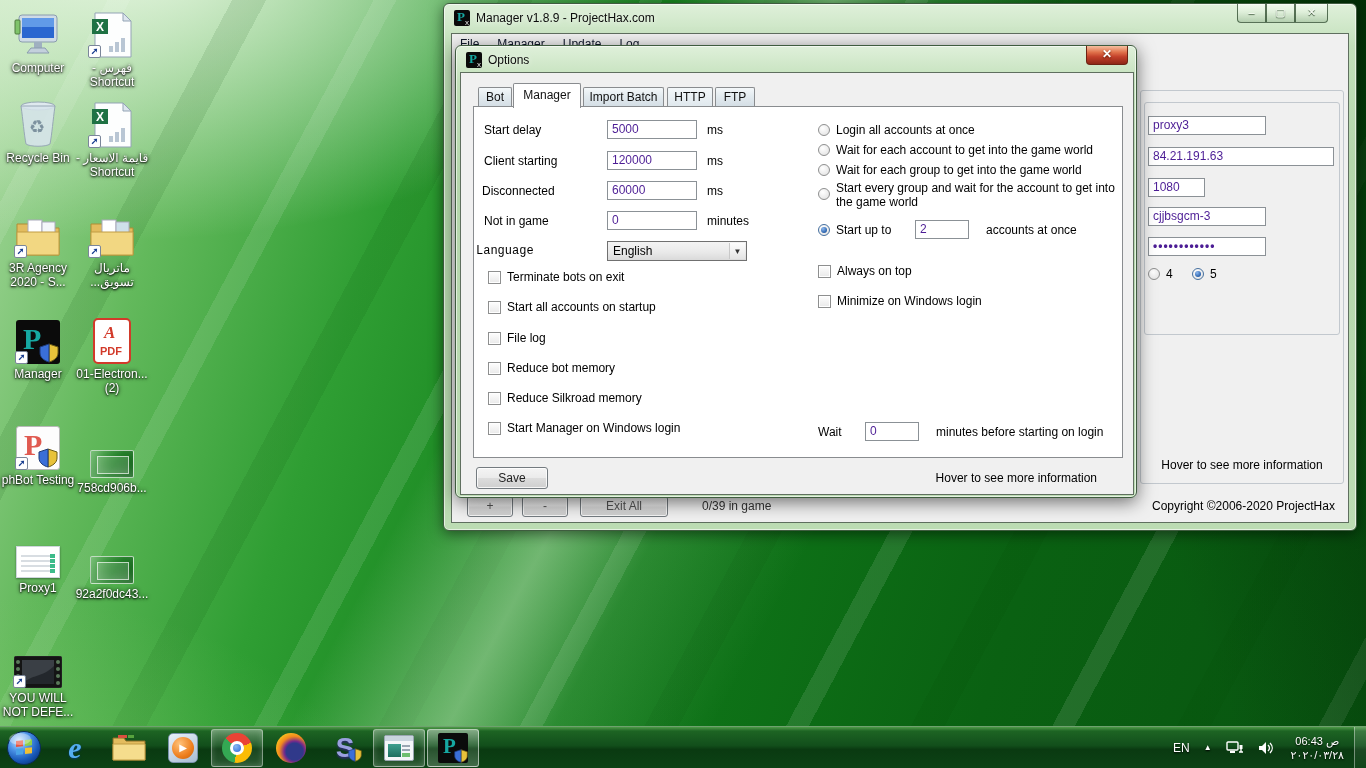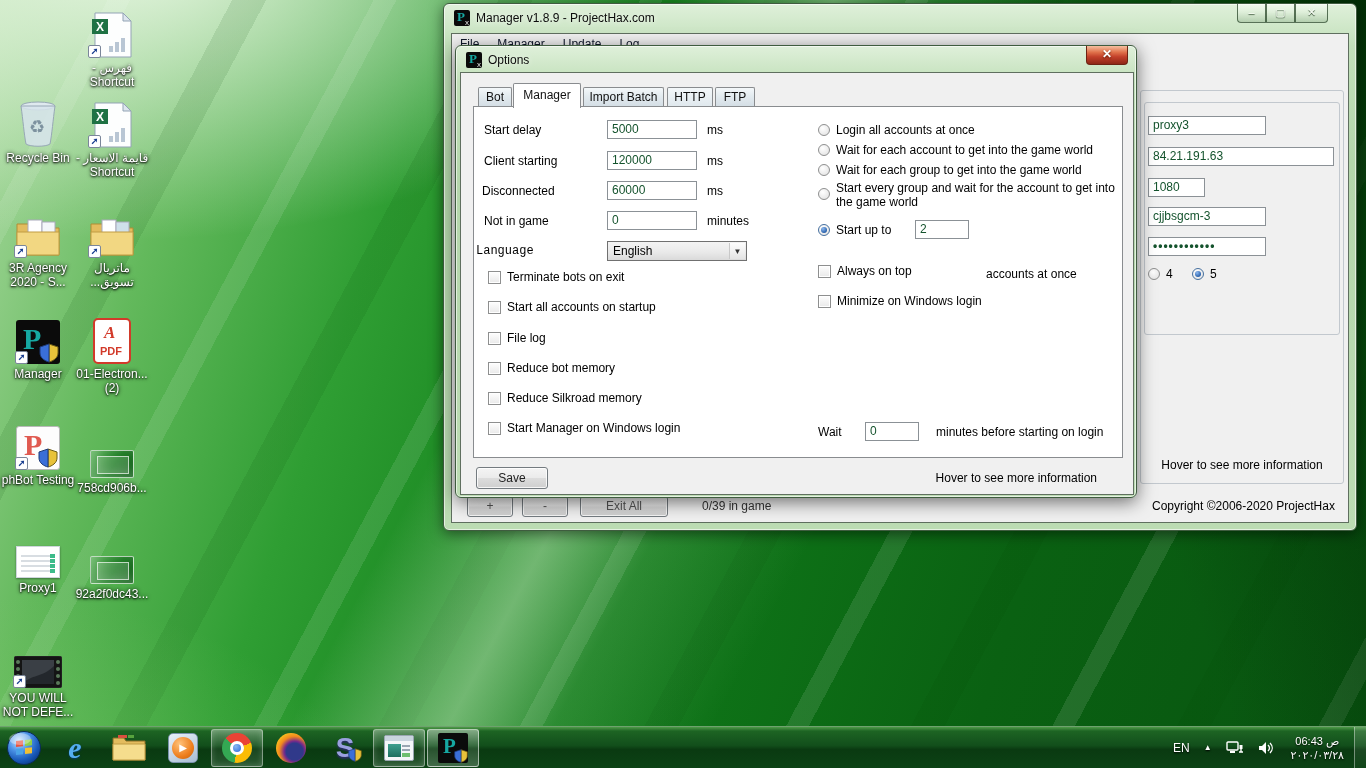--- a/index.html
+++ b/index.html
@@ -39,21 +39,21 @@
   .capbtn { width:29px; height:19px; border:1px solid rgba(40,70,40,.75); border-top:none; background:linear-gradient(rgba(255,255,255,.55), rgba(255,255,255,.15) 45%, rgba(90,130,90,.25)); color:#fbfff8; font-size:11px; text-align:center; line-height:17px; text-shadow:0 1px 1px rgba(20,50,20,.9); }
   .capbtn:first-child { border-radius:0 0 0 4px; }
   .capbtn:last-child { border-radius:0 0 4px 0; width:33px; }
   .closebtn-red { position:absolute; width:42px; height:19px; border:1px solid #6d2313; border-top:none; border-radius:0 0 4px 4px;
           background:linear-gradient(#f5bf9f 0%, #e0714a 35%, #c2402a 60%, #8f2717 100%);
           color:#fff; font-size:12px; font-weight:bold; text-align:center; line-height:17px; text-shadow:0 1px 2px #5e1606; }
   .client { position:absolute; background:#f0f0f0; border:1px solid #5f6f5f; }
 
   
   .lbl { position:absolute; font-size:12px; color:#000; white-space:nowrap; }
-  .tin { position:absolute; background:#fff; border:1px solid #8b9196; font-size:12px; color:#14532d; padding:1px 4px; line-height:15px; height:19px; overflow:hidden; white-space:nowrap; }
+  .tin { position:absolute; background:#fff; border:1px solid #8b9196; font-size:12px; color:#4c1d95; padding:1px 4px; line-height:15px; height:19px; overflow:hidden; white-space:nowrap; }
   .btn7 { position:absolute; border:1px solid #747b80; border-radius:3px; font-size:12px; color:#222; text-align:center;
           background:linear-gradient(#f4f4f4, #ebebeb 48%, #dcdcdc 52%, #cfcfcf); box-shadow:inset 0 0 0 1px rgba(255,255,255,.8); }
   .cb { position:absolute; width:13px; height:13px; border:1px solid #8e8f8f; background:linear-gradient(#fefefe,#e9e9e9); box-shadow:inset 0 0 0 1px #fff; }
   .rad { position:absolute; width:12px; height:12px; border:1px solid #8e8f8f; border-radius:50%; background:radial-gradient(circle at 38% 32%, #ffffff, #dfdfdf); }
   .rad.sel { border-color:#46709f; }
   .rad.sel::after { content:""; position:absolute; inset:2px; border-radius:50%; background:radial-gradient(circle at 35% 30%, #8cb8ef, #3168b1 65%, #1d4a8a); }
   .gbox { position:absolute; border:1px solid #c2c8ce; border-radius:3px; }
   .ddl { position:absolute; height:20px; border:1px solid #707070; background:linear-gradient(#f3f3f3,#eaeaea 55%,#dadada); font-size:12px; }
   .ddl span.txt { position:absolute; left:5px; top:2px; }
   .ddl .arr { position:absolute; right:1px; top:1px; bottom:1px; width:16px; background:linear-gradient(#fdfdfd,#e4e4e4); border-left:1px solid #c8c8c8; font-size:8px; color:#333; text-align:center; line-height:17px; }
@@ -84,20 +84,33 @@
 
 <div id="screen">
 
   <div class="wp wp-base"></div>
   <div class="wp wp-light-tl"></div>
   <div class="wp wp-streaks"></div>
   <div class="wp wp-band"></div>
   <div class="wp wp-bl"></div>
   <div class="wp wp-dark-tr"></div>
 
+  <div class="dicon" style="left:0;top:10px">
+    <div class="ic">
+      <svg width="50" height="46" viewBox="0 0 50 46">
+        <rect x="6" y="3" width="38" height="27" rx="3" fill="#cfdbe6" stroke="#8a9cae"></rect>
+        <rect x="9" y="6" width="32" height="20" fill="#2a66d0"></rect>
+        <rect x="9" y="6" width="32" height="9" fill="#6fa8ee" opacity=".8"></rect>
+        <rect x="2" y="8" width="5" height="14" rx="1" fill="#7fc36a" stroke="#4e7a3e"></rect>
+        <rect x="21" y="30" width="8" height="6" fill="#9fb0c0"></rect>
+        <path d="M14 41 L36 41 L32 36 L18 36 Z" fill="#c3d0dc" stroke="#8a9cae"></path>
+      </svg>
+    </div>
+    <div class="dlabel" dir="auto">Computer</div>
+  </div>
 
   <div class="dicon" style="left:74px;top:10px">
     <div class="ic">
       <svg width="42" height="46" viewBox="0 0 42 46">
         <path d="M4 1 L32 1 L40 9 L40 45 L4 45 Z" fill="#fdfefe" stroke="#93a3b5"></path>
         <path d="M32 1 L32 9 L40 9 Z" fill="#dde6ee" stroke="#93a3b5"></path>
         <rect x="1" y="7" width="16" height="15" fill="#1f7244"></rect>
         <text x="5" y="19" font-size="12" font-weight="bold" fill="#fff">X</text>
         <rect x="24" y="30" width="4" height="10" fill="#b9c6d4"></rect>
           <rect x="30" y="26" width="4" height="14" fill="#b9c6d4"></rect>
@@ -361,21 +374,21 @@
 
         <div class="rad" style="left:344px;top:57px;"></div>
         <div class="lbl" style="left:362px;top:56px;">Wait for each group to get into the game world</div>
 
         <div class="rad" style="left:344px;top:81px;"></div>
         <div class="lbl" style="left:362px;top:74px;width:280px;white-space:normal;line-height:14px;">Start every group and wait for the account to get into the game world</div>
 
         <div class="rad sel" style="left:344px;top:117px;"></div>
         <div class="lbl" style="left:362px;top:116px;">Start up to</div>
         <div class="tin" style="left:441px;top:113px;width:54px;">2</div>
-        <div class="lbl" style="left:512px;top:116px;margin-top:44px;">accounts at once</div>
+        <div class="lbl" style="left:512px;top:116px;">accounts at once</div>
 
         <div class="cb" style="left:344px;top:158px;"></div>
         <div class="lbl" style="left:363px;top:157px;">Always on top</div>
 
         <div class="cb" style="left:344px;top:188px;"></div>
         <div class="lbl" style="left:363px;top:187px;">Minimize on Windows login</div>
 
         <div class="lbl" style="left:344px;top:318px;">Wait</div>
         <div class="tin" style="left:391px;top:315px;width:54px;">0</div>
         <div class="lbl" style="left:462px;top:318px;">minutes before starting on login</div>

